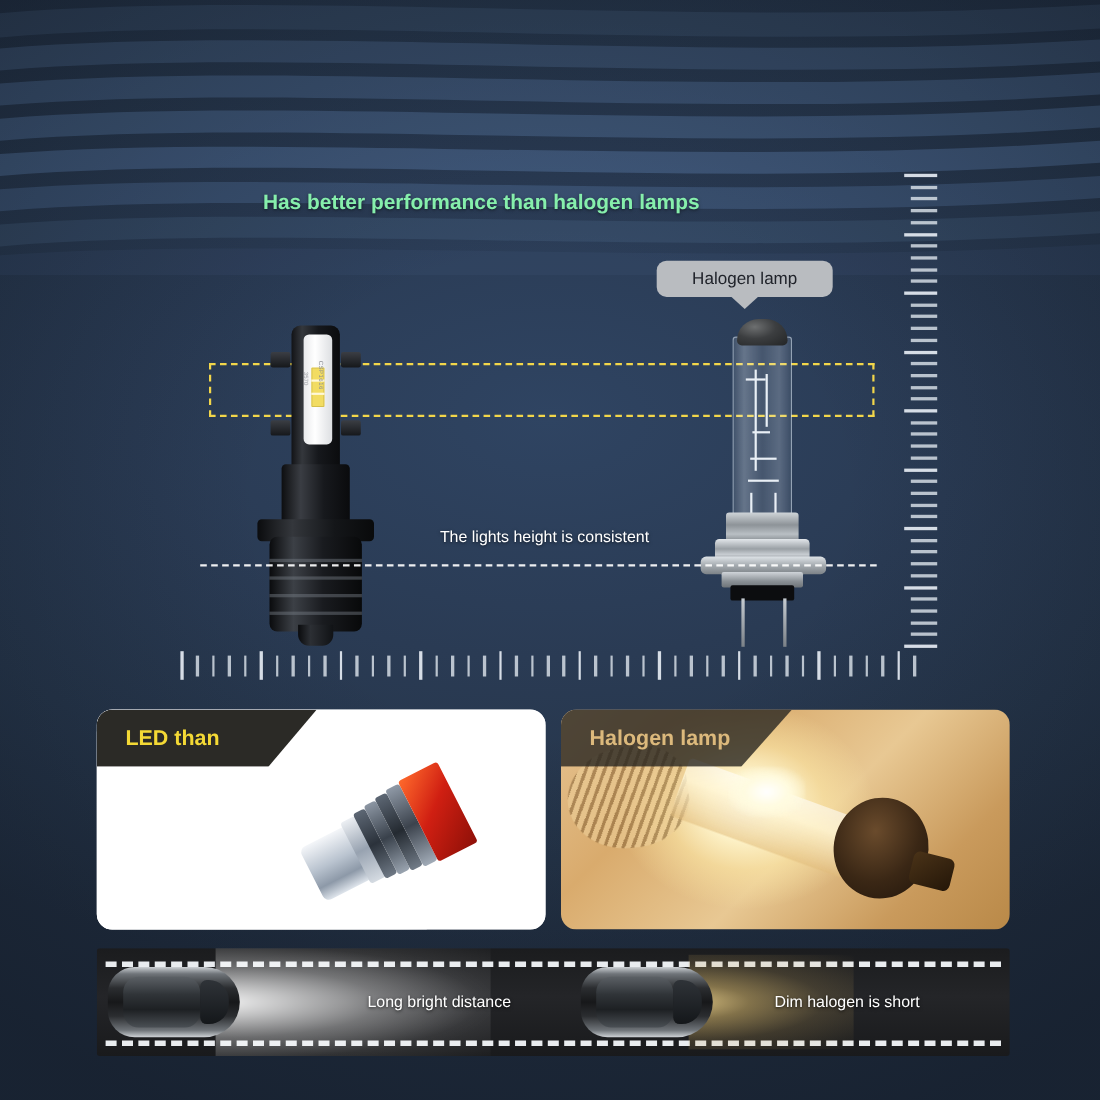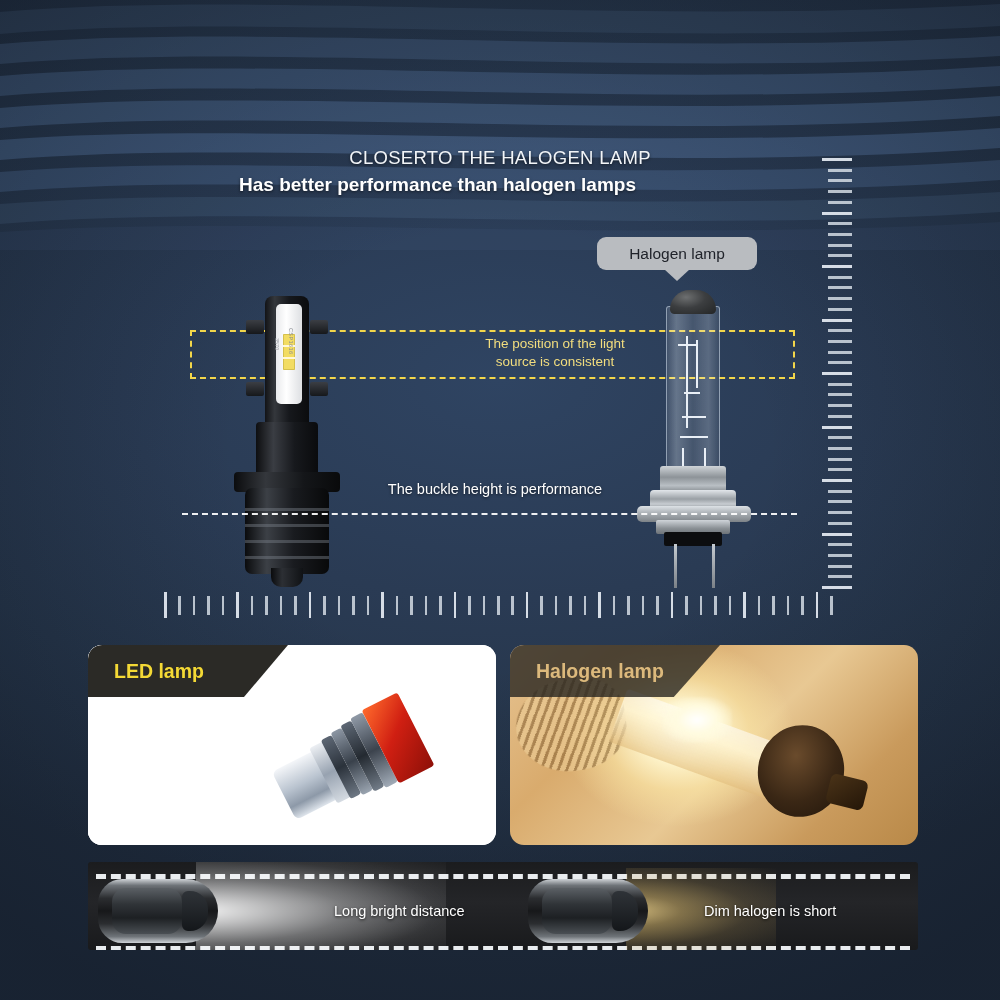--- a/index.html
+++ b/index.html
@@ -33,21 +33,21 @@
     -webkit-background-clip:text; background-clip:text; color:transparent;
     text-shadow:0 3px 6px rgba(0,0,0,.45);
   }
   .sub1 {
     position:absolute; left:0; top:147px; width:1000px; text-align:center;
     font-size:18.5px; color:#f2f5f8; letter-spacing:.3px; font-weight:500;
     text-shadow:0 1px 3px rgba(0,0,0,.5);
   }
   .sub2 {
     position:absolute; left:0; top:174px; width:875px; text-align:center;
-    font-size:19px; color:#ffffff; font-weight:600;
+    font-size:19px; color:#86efac; font-weight:600;
     text-shadow:0 1px 3px rgba(0,0,0,.55);
   }
 
   
   .callout { position:absolute; border-radius:9px; display:flex; align-items:center;
              justify-content:center; color:#20232a; font-size:15.5px; }
   .callout::after {
     content:""; position:absolute; bottom:-11px; left:50%; transform:translateX(-50%);
     width:0; height:0; border-left:13px solid transparent; border-right:13px solid transparent;
   }
@@ -252,21 +252,21 @@
   .hal-coil {
     position:absolute; left:6px; top:34px; width:110px; height:92px;
     background:
       repeating-linear-gradient(118deg, rgba(120,86,44,.55) 0 3px, rgba(236,206,152,.65) 3px 8px);
     border-radius:50% 40% 45% 50%;
     transform:rotate(-8deg); filter:blur(.6px); opacity:.9;
   }
 
   
   #road {
-    position:absolute; left:88px; top:862px; width:830px; height:88px;
+    position:absolute; left:88px; top:862px; width:830px; height:98px;
     background:
       radial-gradient(ellipse 200px 70px at 27% 50%, rgba(255,255,255,.10), rgba(0,0,0,0) 70%),
       linear-gradient(180deg,#1b1c1e 0%,#242528 45%,#191a1c 100%);
     border-radius:3px; overflow:hidden;
   }
   .road-dash {
     position:absolute; left:8px; width:814px; height:0;
     border-top:5px dashed #e9ecef;
   }
   .car {
@@ -321,30 +321,25 @@
       <path d="M0,108 C260,86 640,122 1000,96 L1000,116 C640,142 260,106 0,128 Z" fill="#4e6b92" opacity=".62"></path>
       <path d="M0,140 C260,120 640,154 1000,128 L1000,148 C640,174 260,138 0,160 Z" fill="#52709a" opacity=".60"></path>
       <path d="M0,172 C260,152 640,186 1000,160 L1000,180 C640,206 260,170 0,192 Z" fill="#4d6a92" opacity=".52"></path>
       <path d="M0,204 C260,184 640,216 1000,192 L1000,212 C640,236 260,202 0,224 Z" fill="#45607f" opacity=".42"></path>
       <path d="M0,232 C260,214 640,244 1000,222 L1000,250 L0,250 Z" fill="#3a5070" opacity=".30"></path>
     </g>
   </svg>
 
   <div class="bg-vig"></div>
 
-  <div class="sub1">CLOSERTO THE HALOGEN LAMP</div>
   <div class="sub2">Has better performance than halogen lamps</div>
 
   <div class="callout gray">Halogen lamp</div>
 
   <div class="dash-box"></div>
-  <div class="dash-text">
-    <span>The position of the light</span><br>
-    <span>source is consistent</span>
-  </div>
 
   <div class="bulb" id="led-bulb">
     <div class="led-wing" style="left:20px;"></div>
     <div class="led-wing" style="left:84px;"></div>
     <div class="led-wing" style="left:20px; top:86px;"></div>
     <div class="led-wing" style="left:84px; top:86px;"></div>
     <div class="led-neck">
       <div class="led-chipwrap" style="left:11px;">
         <div class="led-die"></div>
         <div class="led-print">CSP1616</div>
@@ -375,21 +370,21 @@
     <div class="hal-base"></div>
     <div class="hal-ring"></div>
     <div class="hal-flange"></div>
     <div class="hal-collar"></div>
     <div class="hal-blk"></div>
     <div class="hal-pin" style="left:40px; top:256px;"></div>
     <div class="hal-pin" style="left:78px; top:256px;"></div>
   </div>
 
   <div class="buckle-line"></div>
-  <div class="buckle-text">The buckle height is performance</div>
+  <div class="buckle-text">The lights height is consistent</div>
 
   <div class="ruler-v" id="ruler-v">
       <i style="top: 0px; left: 4px; width: 30px; height: 3px; opacity: 0.95;"></i>
       <i style="top: 10.7px; left: 10px; width: 24px; height: 3px; opacity: 0.8;"></i>
       <i style="top: 21.4px; left: 10px; width: 24px; height: 3px; opacity: 0.8;"></i>
       <i style="top: 32.1px; left: 10px; width: 24px; height: 3px; opacity: 0.8;"></i>
       <i style="top: 42.8px; left: 10px; width: 24px; height: 3px; opacity: 0.8;"></i>
       <i style="top: 53.5px; left: 4px; width: 30px; height: 3px; opacity: 0.95;"></i>
       <i style="top: 64.2px; left: 10px; width: 24px; height: 3px; opacity: 0.8;"></i>
       <i style="top: 74.9px; left: 10px; width: 24px; height: 3px; opacity: 0.8;"></i>
@@ -493,21 +488,21 @@
         <div class="seg" style="left:82px; top:6px; width:12px; height:74px;
              background:linear-gradient(180deg,#5d6774,#242a31 50%,#717b87);"></div>
         <div class="seg" style="left:94px; top:4px; width:14px; height:78px;
              background:linear-gradient(180deg,#8f99a6,#3c434d 50%,#a1abb7);"></div>
         <div class="seg" style="left:108px; top:2px; width:40px; height:82px;
              background:linear-gradient(140deg,#ff6a2c,#d01f12 45%,#8e1008 100%);
              border-radius:3px;"></div>
       </div>
     </div>
     <div class="panel-tab" id="led-tab">
-      <span>LED  lamp</span>
+      <span>LED  than</span>
     </div>
   </div>
 
   <div class="panel" id="hal-panel">
     <div class="hal-photo">
       <div class="hal-coil"></div>
       <div class="hal-tube"></div>
       <div class="hal-core"></div>
       <div class="hal-cap"></div>
       <div class="hal-stub"></div>

